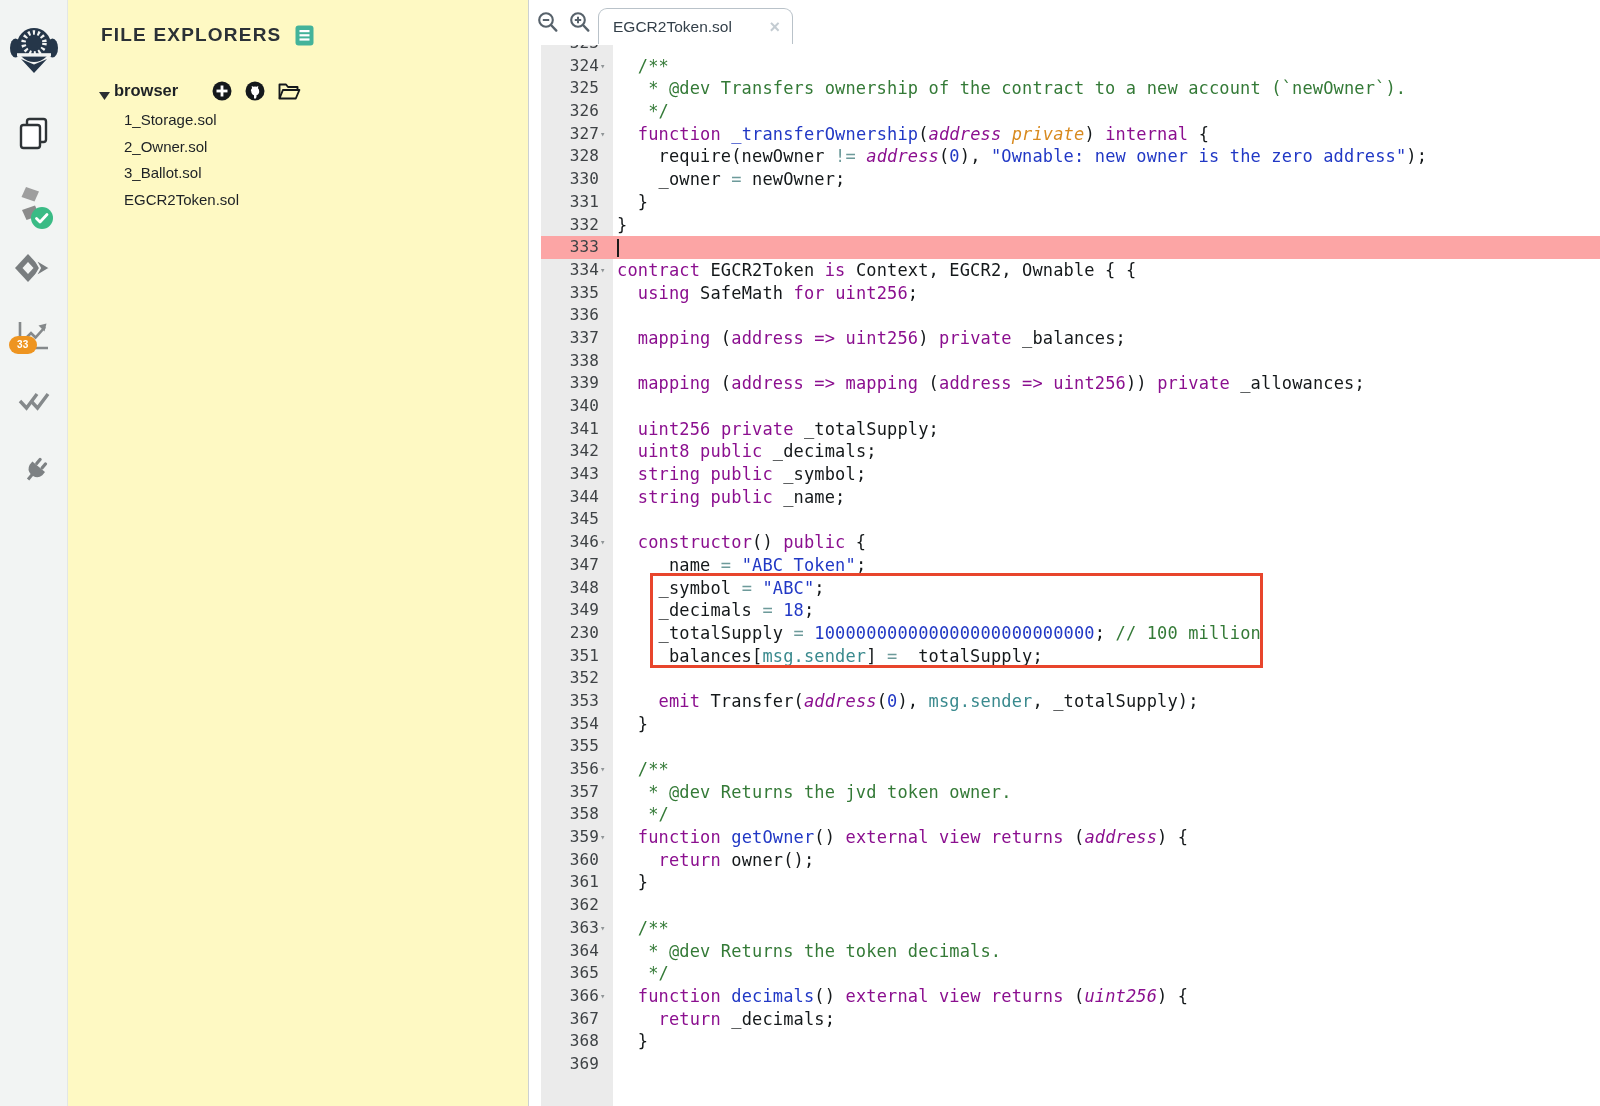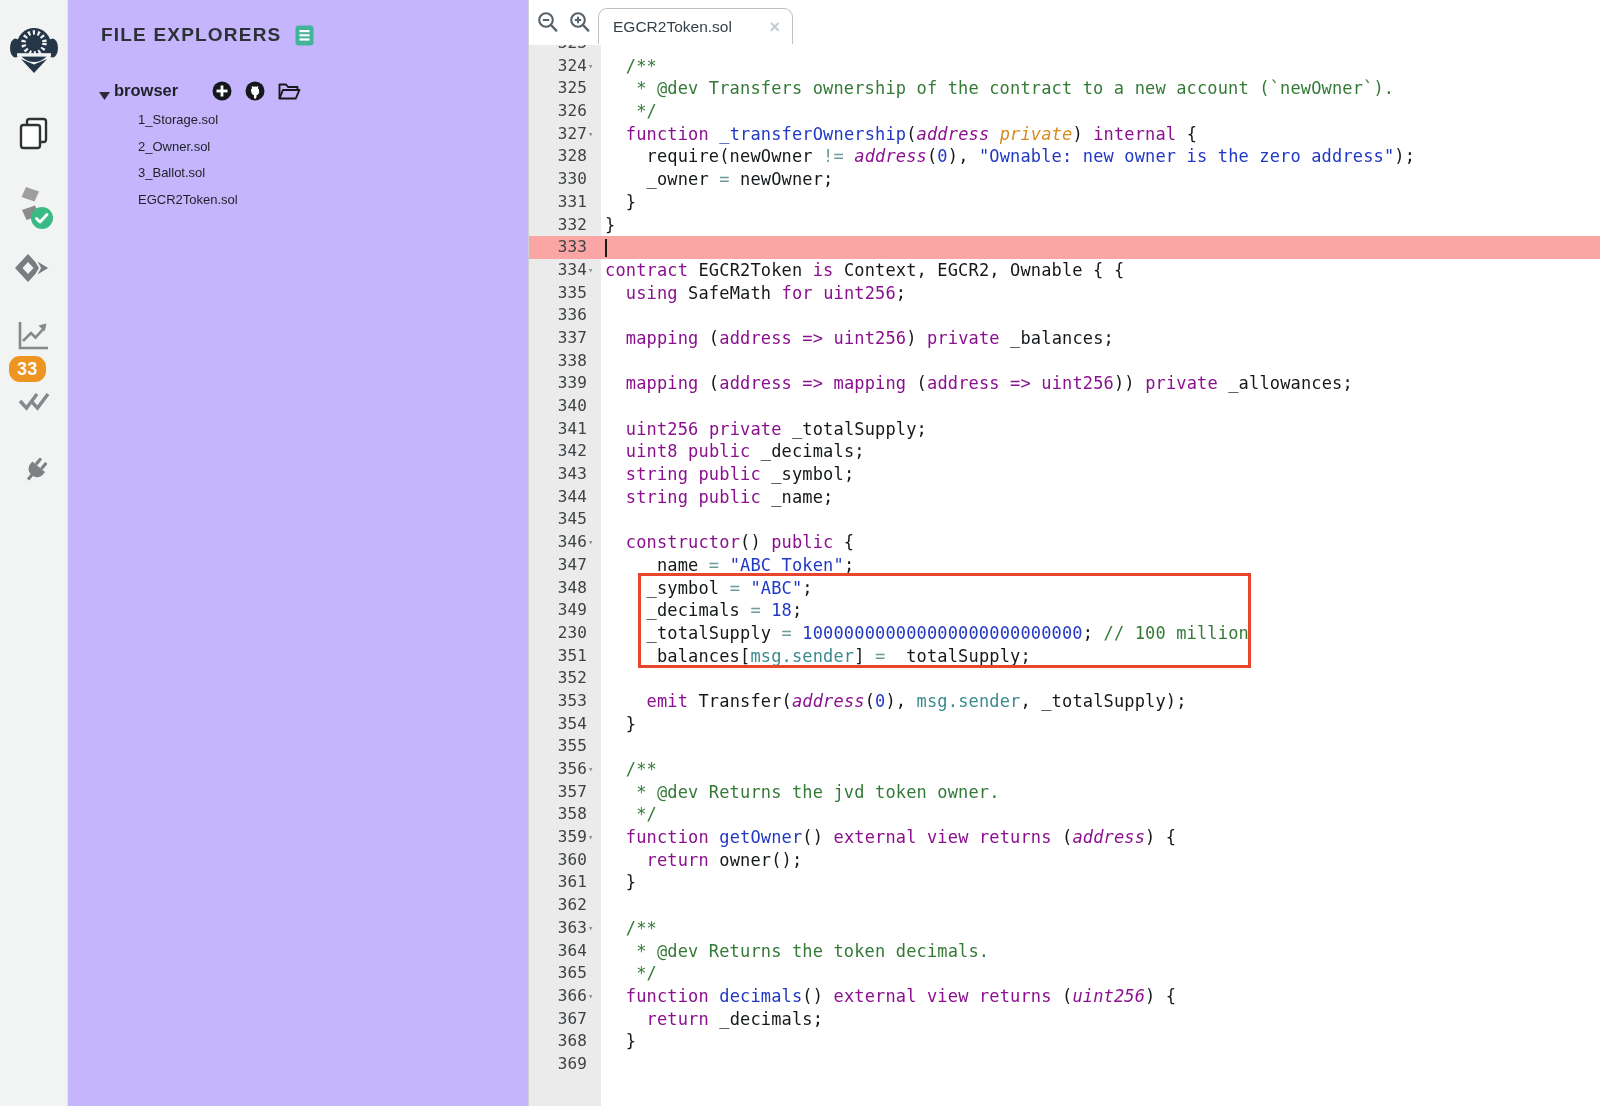--- a/index.html
+++ b/index.html
@@ -8,51 +8,51 @@
     background:#ffffff;font-family:"Liberation Sans",sans-serif;
     -webkit-font-smoothing:antialiased;
   }
   
   #iconbar{
     position:absolute;left:0;top:0;width:67px;height:1106px;
     background:#f2f4f3;border-right:1px solid #e3e6e5;z-index:5;
   }
   .bar-icon{position:absolute;left:0;width:67px;display:flex;justify-content:center;cursor:pointer;}
   .badge-orange{
-    position:absolute;left:9px;top:36px;background:var(--badge-orange,#ee9420);
-    color:#fff;font-weight:bold;font-size:18px;line-height:1;
+    position:absolute;left:9px;top:16px;background:var(--badge-orange,#ee9420);
+    color:#fff;font-weight:bold;font-size:10px;line-height:1;
     padding:4px 8px;border-radius:11px;letter-spacing:.3px;
   }
   
-  #filepanel{position:absolute;left:68px;top:0;width:460px;height:1106px;background:#c4b5fd;z-index:4;}
+  #filepanel{position:absolute;left:68px;top:0;width:460px;height:1106px;background:#fef9c3;z-index:4;}
   #fp-header{position:absolute;left:33px;top:24px;display:flex;align-items:center;gap:14px;}
   #fp-title{font-size:19px;font-weight:600;color:#2b3136;letter-spacing:1.2px;}
   #tree-row{position:absolute;left:31px;top:81px;display:flex;align-items:flex-end;}
   #tree-caret{margin-right:4px;display:flex;}
   #tree-label{font-size:16.5px;font-weight:bold;color:#1d2125;}
   #tree-actions{position:absolute;left:144px;top:81px;display:flex;align-items:center;gap:13px;}
   #file-list{position:absolute;left:56px;top:107px;}
-  .file-item{font-size:13px;color:#1d2125;line-height:26.6px;cursor:pointer;white-space:nowrap;margin-left:14px;}
+  .file-item{font-size:15px;color:#1d2125;line-height:26.6px;cursor:pointer;white-space:nowrap;}
   
   #editor{
     position:absolute;left:528px;top:0;width:1072px;height:1106px;
     border-left:1px solid #ccd1d3;background:#fff;z-index:3;
   }
   #tabbar{position:relative;height:45px;background:#fff;z-index:3;display:flex;align-items:flex-start;}
   .zoom-btn{margin-top:11px;cursor:pointer;display:flex;}
   #zoom-out{margin-left:8px;}
   #zoom-in{margin-left:11px;}
   #tab{
     margin-left:8px;margin-top:8px;height:36px;width:195px;box-sizing:border-box;
     border:1px solid #b9c2c9;border-bottom:none;border-radius:9px 9px 0 0;
     display:flex;align-items:center;padding:0 12px 0 14px;background:#fff;cursor:pointer;
   }
   #tab-label{font-size:15.5px;color:#333f49;flex:1;}
   #tab-close{color:#c4ccd2;font-weight:bold;font-size:18px;line-height:1;cursor:pointer;}
-  #code-area{position:relative;height:1061px;overflow:hidden;z-index:1;}
+  #code-area{position:relative;height:1061px;overflow:hidden;z-index:1;margin-left:12px;}
   #gutter-strip{position:absolute;left:0;top:0;bottom:0;width:72px;background:#ebebeb;}
   #code-rows{position:relative;}
   .row{display:flex;height:22.7px;line-height:22.7px;
        font-family:"DejaVu Sans Mono","Liberation Mono",monospace;font-size:17px;letter-spacing:.15px;}
   .row:first-child{margin-top:-13px;}
   .gut{
     width:72px;box-sizing:border-box;background:#ebebeb;flex:none;position:relative;
     text-align:right;padding-right:14px;font-size:16px;color:#3e4245;cursor:pointer;
   }
   .fold{position:absolute;right:0;top:0;width:13px;font-size:9px;color:#8f9496;text-align:left;}

